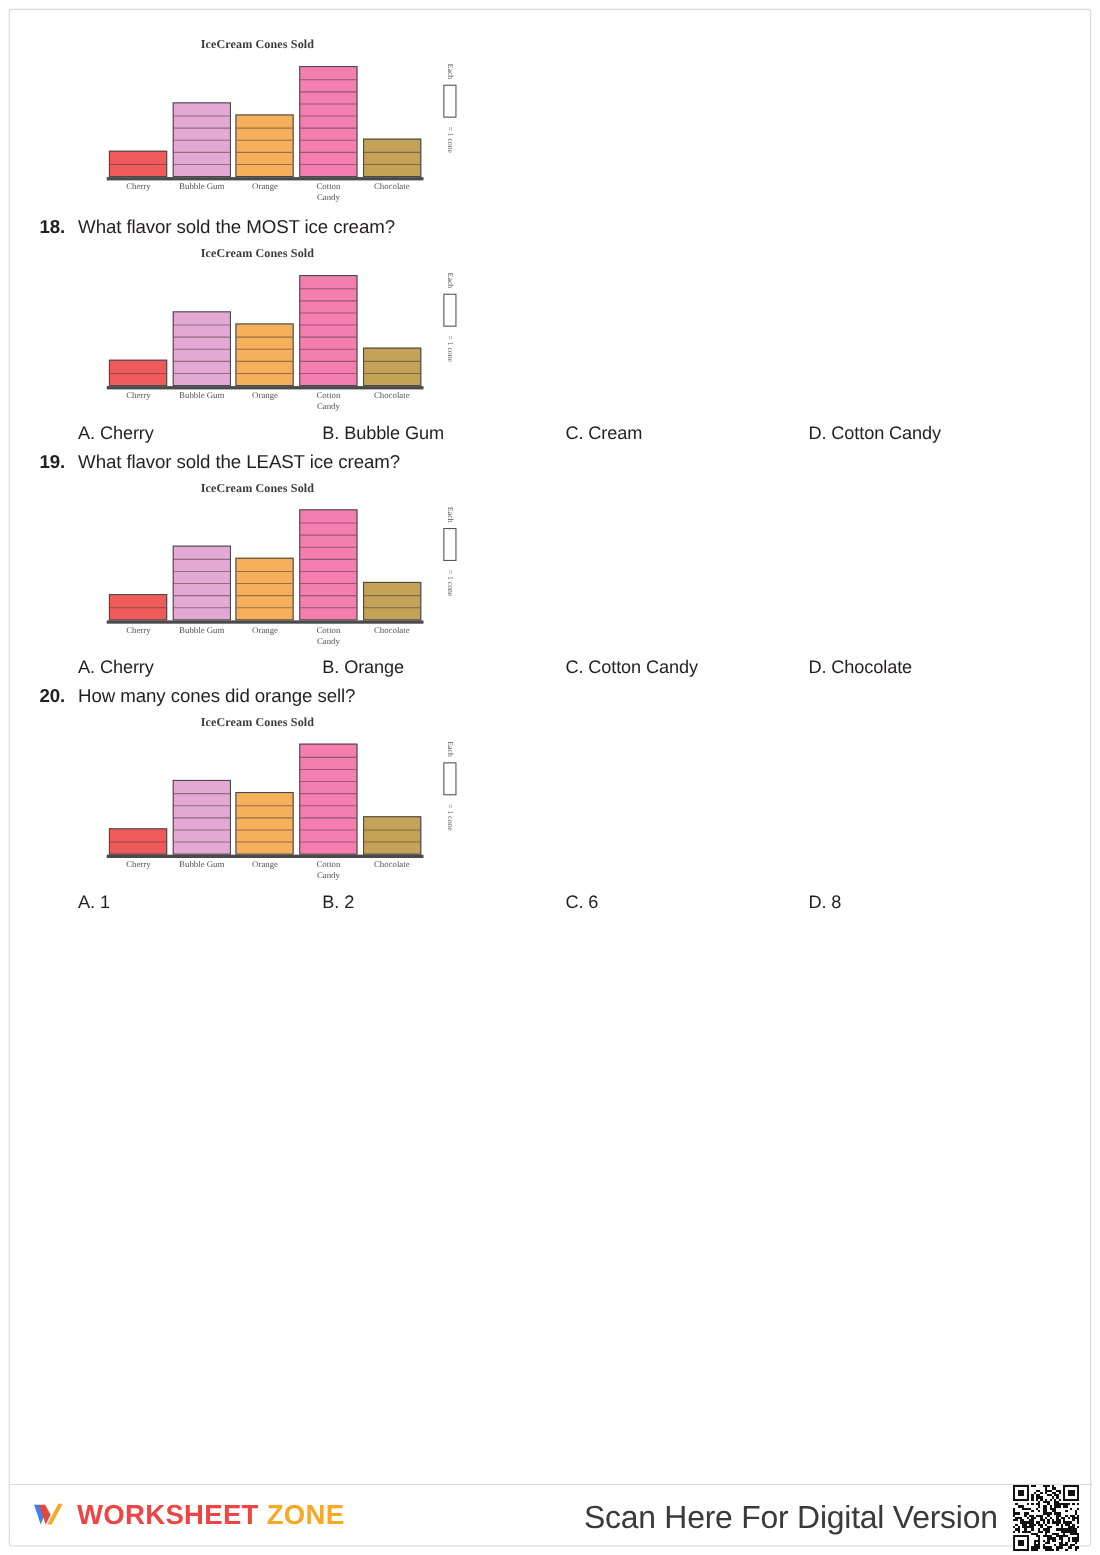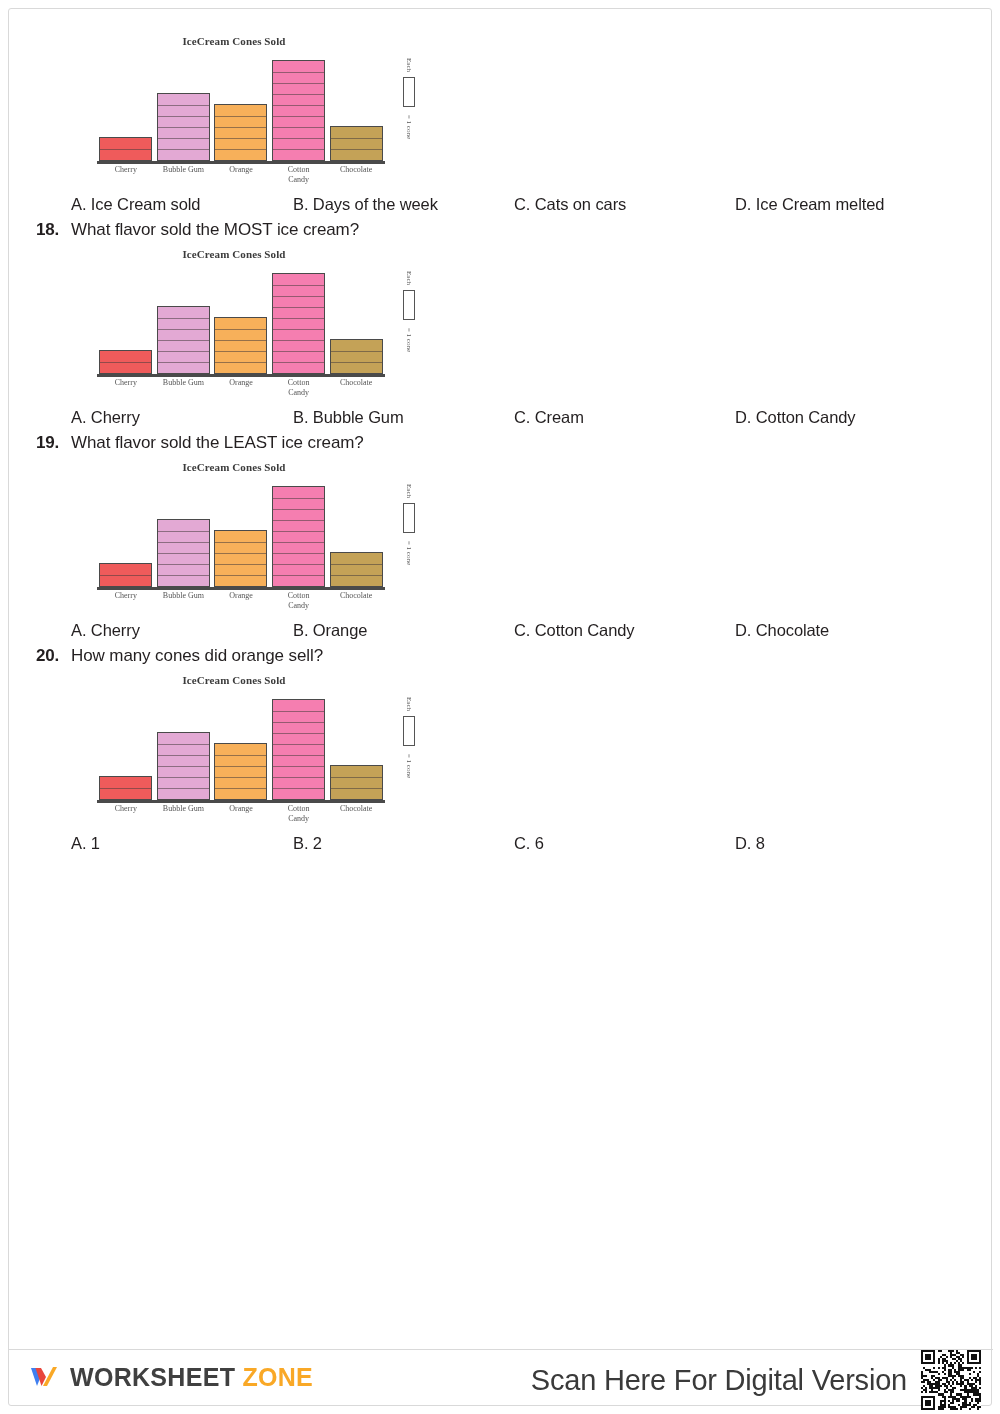--- a/index.html
+++ b/index.html
@@ -222,21 +222,21 @@
   .logo-mark {
     width: 34px;
     height: 34px;
     position: relative;
   }
   .logo-text {
     font-size: 25px;
     font-weight: bold;
     letter-spacing: 0.3px;
   }
-  .logo-text .w { color: #404040; }
+  .logo-text .w { color: #ef4444; }
   .logo-text .z { color: #f9a826; }
 
   .scan-text {
     position: absolute;
     right: 86px;
     top: 14px;
     font-size: 29px;
     color: #3a3a3a;
     letter-spacing: -0.2px;
   }
@@ -326,26 +326,20 @@
               <div class="xlabel">
                 <div>Chocolate</div>
               </div>
             </div>
           <div class="legend">
             <div class="legend-top">Each</div>
             <div class="legend-box"></div>
             <div class="legend-bottom">= 1 cone</div>
           </div>
         </div>
-      </div>
-      <div class="options">
-        <div class="option o1">A. Ice Cream sold</div>
-        <div class="option o2">B. Days of the week</div>
-        <div class="option o3">C. Cats on cars</div>
-        <div class="option o4">D. Ice Cream melted</div>
       </div>
     </div>
 
     <div class="question">
       <div class="q-head">
         <span class="q-num">18.</span>
         <span class="q-text">What flavor sold the MOST ice cream?</span>
       </div>
       <div class="chart-wrap">
         <div class="chart">

